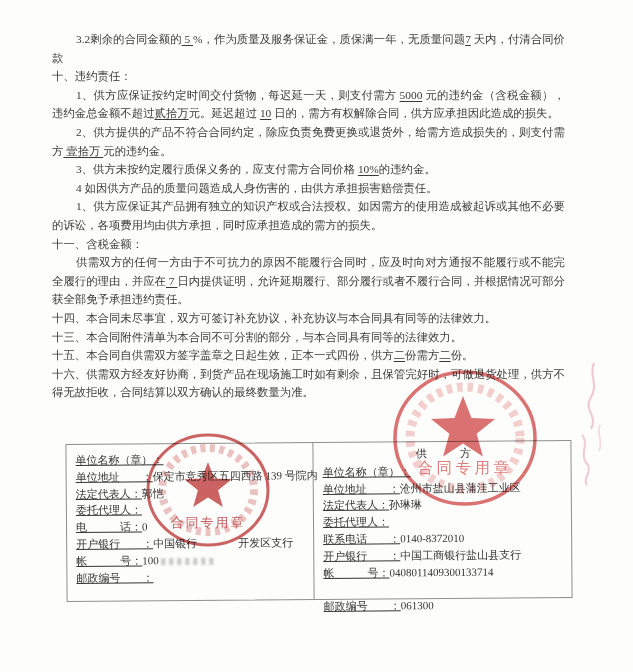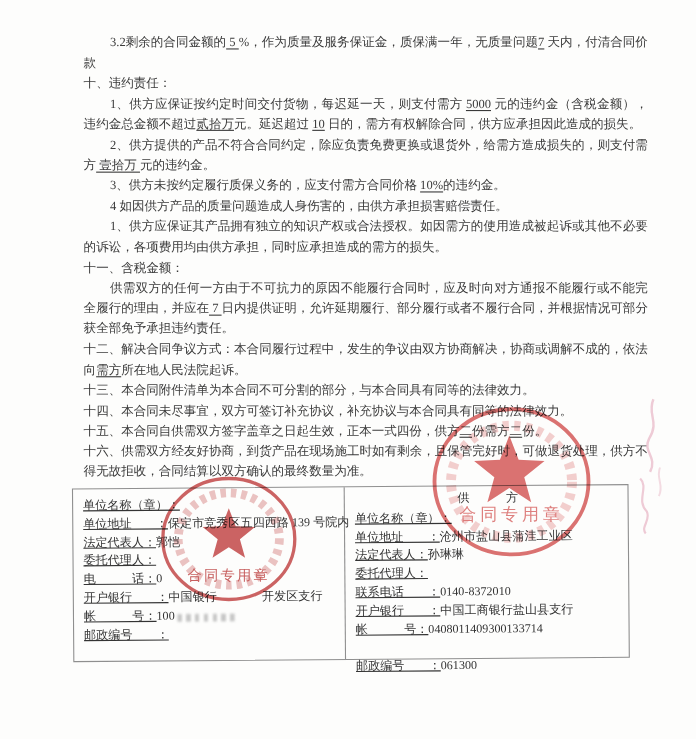--- a/index.html
+++ b/index.html
@@ -7,21 +7,21 @@
     width:633px;height:672px;overflow:hidden;
     background:#ffffff;
     font-family:"Liberation Serif","DejaVu Serif",serif;
   }
   .page{
     position:relative;width:633px;height:672px;
     background:#fdfdfc;color:#3c3c3c;
   }
   
   .doc{
-    position:absolute;left:76px;top:30px;width:513px;
+    position:absolute;left:52px;top:30px;width:513px;
     font-size:11.4px;line-height:18.6px;text-align:justify;
     color:#3a3a3a;
   }
   .doc p{margin:0;}
   .doc p.indent{text-indent:24px;}
   .u{text-decoration:underline;text-underline-offset:2px;}
   
   .parties-table{
     position:absolute;left:66px;top:442px;width:506px;height:158px;
     border:1px solid #8f8f8f;display:flex;box-sizing:border-box;
@@ -56,23 +56,22 @@
   <div class="doc">
       <p class="indent"><span>3.2剩余的合同金额的</span><span class="u"> 5 </span><span>%，作为质量及服务保证金，质保满一年，无质量问题</span><span class="u">7</span><span> 天内，付清合同价款</span></p>
       <p><span>十、违约责任：</span></p>
       <p class="indent"><span>1、供方应保证按约定时间交付货物，每迟延一天，则支付需方 </span><span class="u">5000</span><span> 元的违约金（含税金额），违约金总金额不超过</span><span class="u">贰拾万</span><span>元。延迟超过 </span><span class="u">10</span><span>  日的，需方有权解除合同，供方应承担因此造成的损失。</span></p>
       <p class="indent"><span>2、供方提供的产品不符合合同约定，除应负责免费更换或退货外，给需方造成损失的，则支付需方</span><span class="u">  壹拾万 </span><span>元的违约金。</span></p>
       <p class="indent"><span>3、供方未按约定履行质保义务的，应支付需方合同价格 </span><span class="u">10%</span><span>的违约金。</span></p>
       <p class="indent"><span>4 如因供方产品的质量问题造成人身伤害的，由供方承担损害赔偿责任。</span></p>
       <p class="indent"><span>1、供方应保证其产品拥有独立的知识产权或合法授权。如因需方的使用造成被起诉或其他不必要的诉讼，各项费用均由供方承担，同时应承担造成的需方的损失。</span></p>
       <p><span>十一、含税金额：</span></p>
       <p class="indent"><span>供需双方的任何一方由于不可抗力的原因不能履行合同时，应及时向对方通报不能履行或不能完全履行的理由，并应在</span><span class="u"> 7 </span><span>日内提供证明，允许延期履行、部分履行或者不履行合同，并根据情况可部分获全部免予承担违约责任。</span></p>
-      <p><span>十二、解决合同争议方式：本合同履行过程中，发生的争议由双方协商解决，协商或调解不成的，依法向</span><span class="u">需方</span><span>所在地人民法院起诉。</span></p>
+      <p><span>十四、本合同未尽事宜，双方可签订补充协议，补充协议与本合同具有同等的法律效力。</span></p>
       <p><span>十三、本合同附件清单为本合同不可分割的部分，与本合同具有同等的法律效力。</span></p>
-      <p><span>十四、本合同未尽事宜，双方可签订补充协议，补充协议与本合同具有同等的法律效力。</span></p>
       <p><span>十五、本合同自供需双方签字盖章之日起生效，正本一式四份，供方</span><span class="u">二</span><span>份需方</span><span class="u">二</span><span>份。</span></p>
       <p><span>十六、供需双方经友好协商，到货产品在现场施工时如有剩余，且保管完好时，可做退货处理，供方不得无故拒收，合同结算以双方确认的最终数量为准。</span></p>
     </div>
 
   <div class="parties-table">
     <div class="cell left">
         <div class="prow"><span class="plabel">单位名称（章）：</span><span class="pvalue"></span></div>
         <div class="prow"><span class="plabel">单位地址　　：</span><span class="pvalue">保定市竞秀区五四西路 139 号院内</span></div>
         <div class="prow"><span class="plabel">法定代表人：</span><span class="pvalue">郭恺</span></div>
         <div class="prow"><span class="plabel">委托代理人：</span><span class="pvalue"></span></div>

